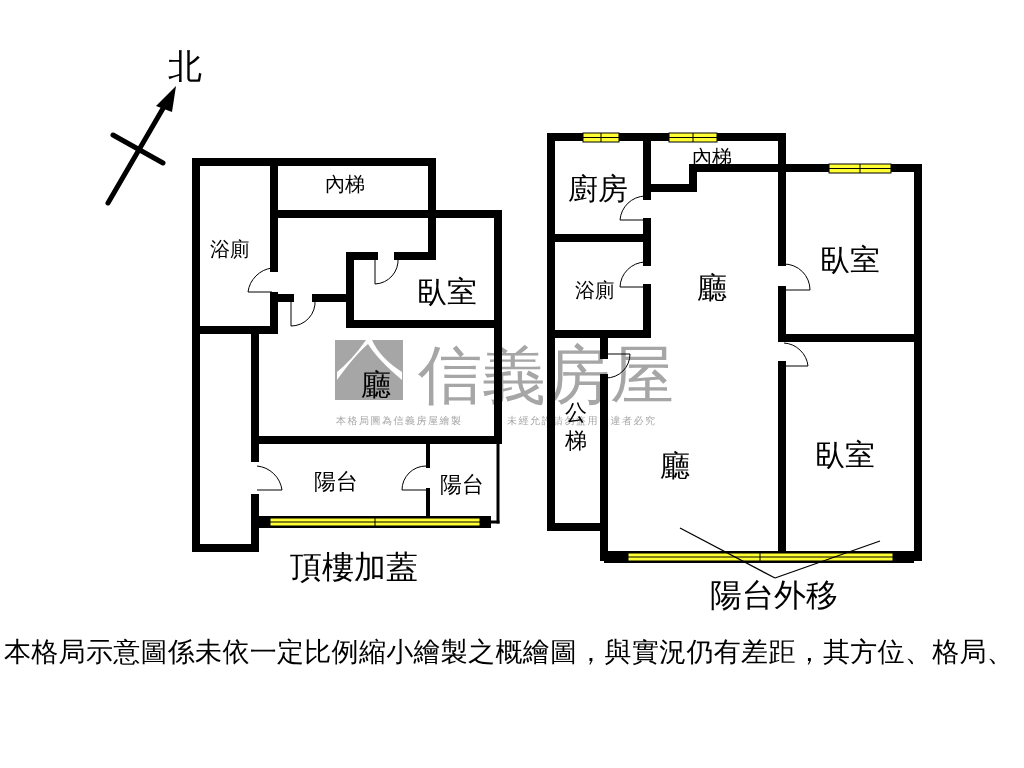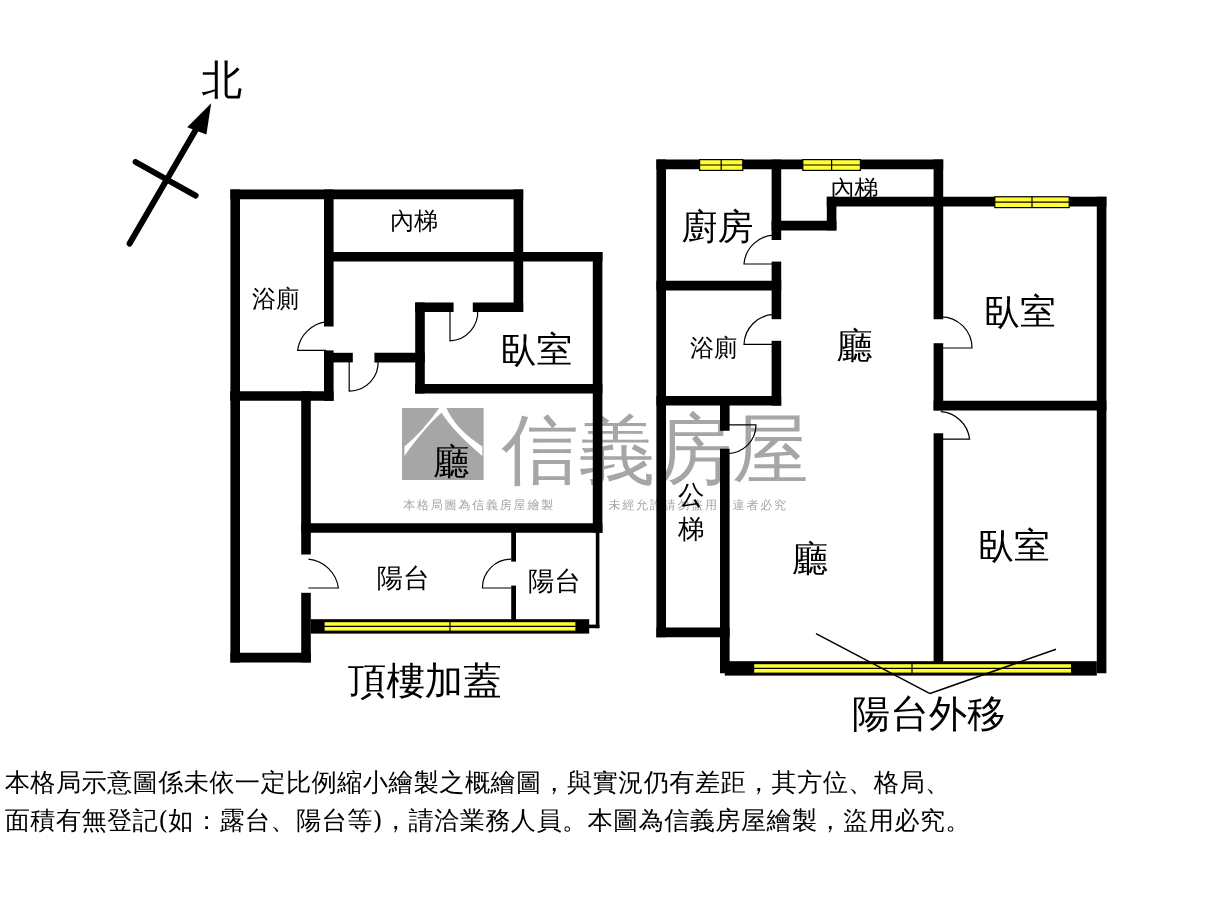--- a/index.html
+++ b/index.html
@@ -1,20 +1,20 @@
 <!DOCTYPE html>
 <html><head>
   <meta charset="utf-8">
   <style>
     html, body { margin: 0; padding: 0; background: #ffffff; }
     body { width: 1024px; height: 768px; position: relative; overflow: hidden; font-family: "DejaVu Serif", "Liberation Serif", serif; }
     svg.plan { position: absolute; left: 0; top: 0; }
     .room-label { font-family: "DejaVu Serif", "Liberation Serif", serif; fill: #000; }
     .wm-text { font-family: "DejaVu Sans", "Liberation Sans", sans-serif; fill: #a6a6a6; }
-    .disclaimer { position: absolute; left: 4px; top: 636px; width: 1020px; font-family: "DejaVu Serif", "Liberation Serif", serif; font-size: 21px; line-height: 32px; color: #000; letter-spacing: 0.3px; }
+    .disclaimer { position: absolute; left: 4px; top: 636px; width: 1020px; font-family: "DejaVu Serif", "Liberation Serif", serif; font-size: 27px; line-height: 32px; color: #000; letter-spacing: 0.3px; }
     .disclaimer div { white-space: nowrap; }
   </style>
 </head>
 <body>
 
 <svg class="plan" width="1024" height="640" viewBox="0 0 1024 640">
 
   <g>
     <g>
       <line x1="108" y1="203" x2="165" y2="105" stroke="#000" stroke-width="5" stroke-linecap="round"></line>
@@ -161,14 +161,13 @@
   <text x="820" y="270" font-size="30" class="room-label">臥室</text>
   <text x="565" y="420" font-size="22" class="room-label">公</text>
   <text x="565" y="448" font-size="22" class="room-label">梯</text>
   <text x="660" y="476" font-size="30" class="room-label">廳</text>
   <text x="815" y="465" font-size="30" class="room-label">臥室</text>
   <text x="710" y="606" font-size="32" class="room-label">陽台外移</text>
 </svg>
 
 <div class="disclaimer">
   <div>本格局示意圖係未依一定比例縮小繪製之概繪圖，與實況仍有差距，其方位、格局、</div>
-  <div>面積有無登記(如：露台、陽台等)，請洽業務人員。本圖為信義房屋繪製，盜用必究。</div>
 </div>
 
 </body></html>

